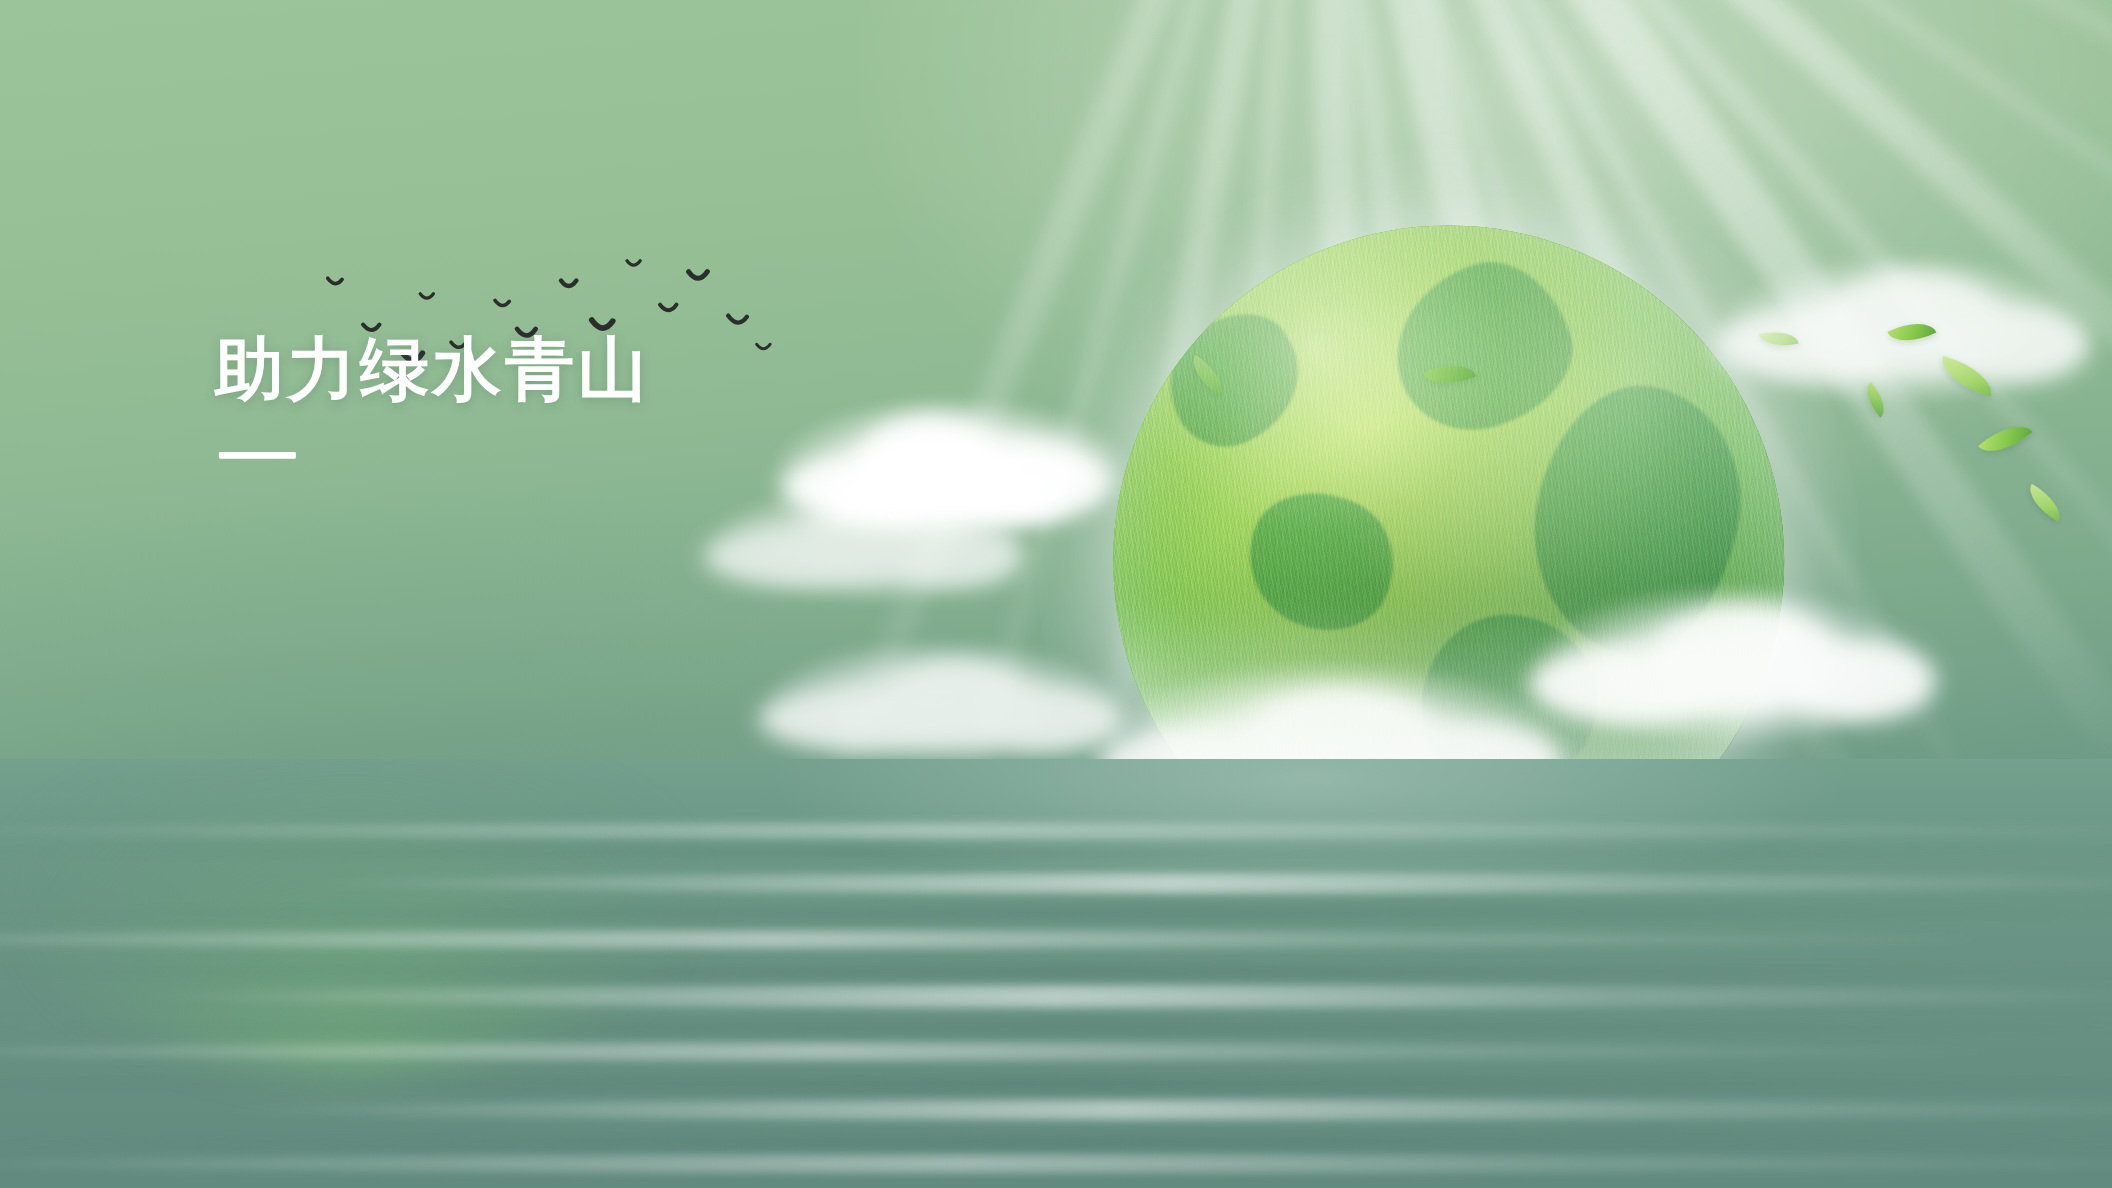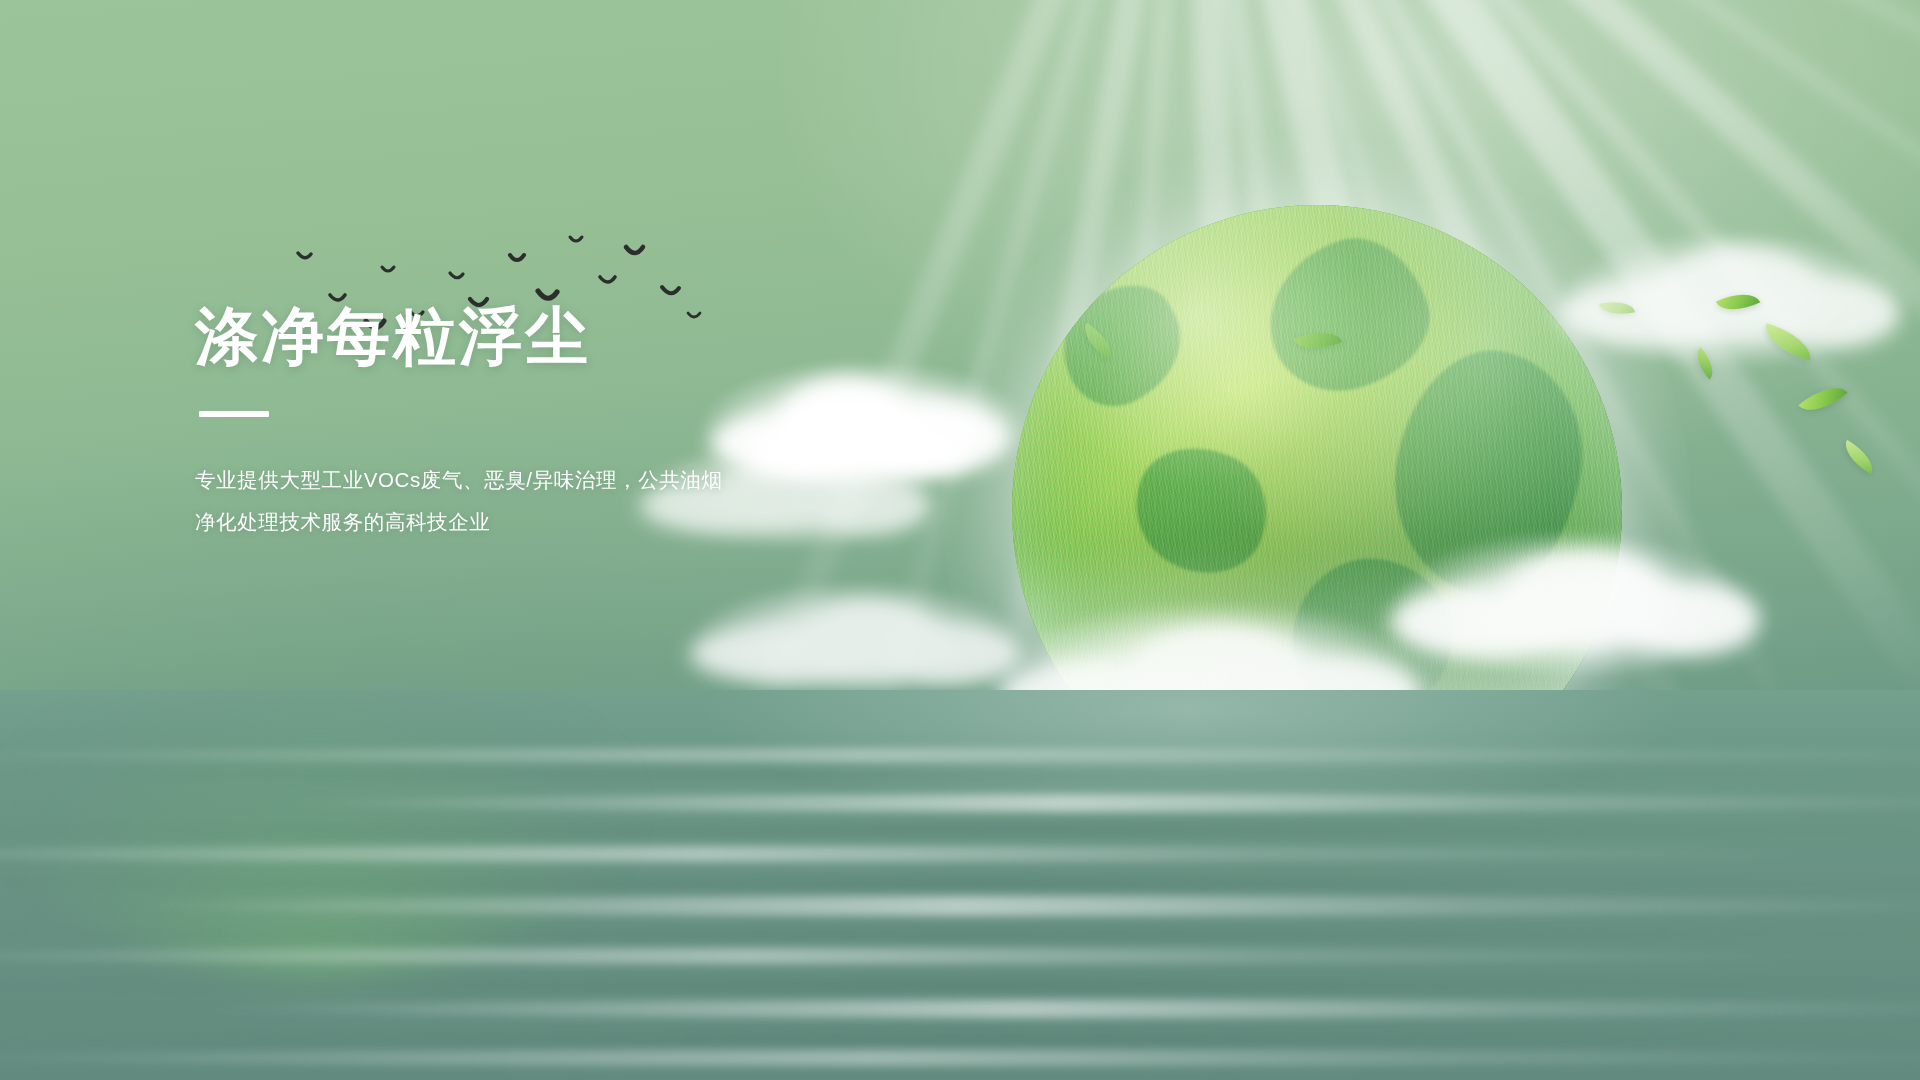--- a/index.html
+++ b/index.html
@@ -405,19 +405,18 @@
   <div class="leaf pale" style="left:1762px; top:330px; width:52px; height:24px; transform:rotate(16deg);"></div>
   <div class="leaf" style="left:1800px; top:388px; width:46px; height:22px; transform:rotate(-40deg);"></div>
   <div class="leaf pale" style="left:1840px; top:448px; width:38px; height:18px; transform:rotate(30deg);"></div>
   <div class="leaf" style="left:1690px; top:356px; width:30px; height:15px; transform:rotate(48deg); opacity:.8;"></div>
   <div class="leaf pale" style="left:1600px; top:300px; width:34px; height:16px; transform:rotate(-12deg); opacity:.55;"></div>
   <div class="leaf" style="left:1296px; top:330px; width:44px; height:21px; transform:rotate(-22deg); opacity:.55;"></div>
   <div class="leaf pale" style="left:1078px; top:332px; width:40px; height:19px; transform:rotate(34deg); opacity:.45;"></div>
 
   <div class="copy">
     <h1 class="headline">
-      <span class="l2">涤净每粒浮尘</span>
+      <span class="l2">助力绿水青山</span>
     </h1>
     <div class="divider"></div>
-    <p class="desc">专业提供大型工业VOCs废气、恶臭/异味治理，公共油烟净化处理技术服务的高科技企业</p>
   </div>
 
 </div>
 
 </body></html>

